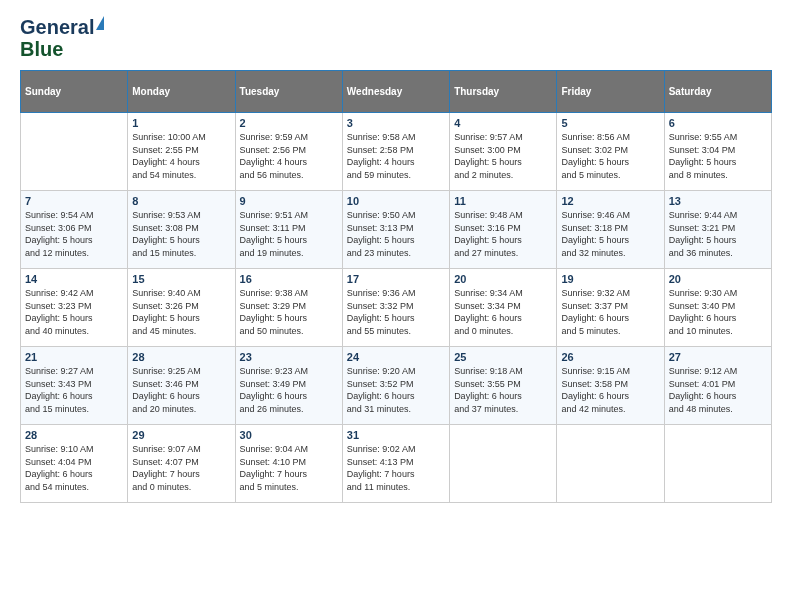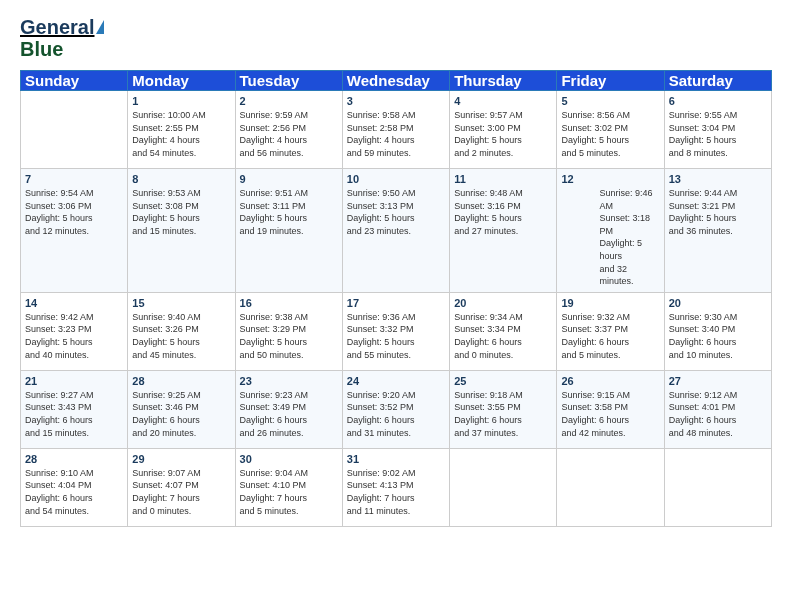--- a/index.html
+++ b/index.html
@@ -57,25 +57,25 @@
       font-size: 14px;
       color: #333;
       margin-top: 2px;
     }
     table {
       width: 100%;
       border-collapse: collapse;
       table-layout: fixed;
     }
     thead tr th {
-      background-color: #1d4ed8;
+      background-color: #737373;
       color: #fff;
-      font-size: 15px;
+      font-size: 10px;
       font-weight: bold;
-      padding: 1px 4px;
+      padding: 15px 4px;
       text-align: left;
       border: 1px solid #2a7ab8;
     }
     tbody tr td {
       border: 1px solid #ccc;
       vertical-align: top;
       padding: 4px 4px;
       font-size: 9.5px;
       color: #333;
       height: 78px;
@@ -101,21 +101,21 @@
     tbody tr:nth-child(odd) td {
       background-color: #fff;
     }
   </style>
 </head>
 <body>
 
 <div class="page">
   <div class="header-section">
     <div class="logo">
-      <div style="display:flex; align-items:center;text-decoration:underline;">
+      <div style="display:flex; ">
         <span class="logo-text" style="color:#1a3a5c; font-size:20px; font-weight:bold;">General</span>
         <span class="logo-triangle"></span>
       </div>
       <span class="logo-text logo-blue" style="font-size:20px; font-weight:bold; color:#14532d;">Blue</span>
     </div>
     <div class="title-section">
       <div class="calendar-title"></div>
       <div class="calendar-subtitle"></div>
     </div>
   </div>
@@ -209,21 +209,21 @@
           </td>
           <td>
             <span class="day-number">11</span>
             <div class="day-info" style="white-space: pre-line;">Sunrise: 9:48 AM
 Sunset: 3:16 PM
 Daylight: 5 hours
 and 27 minutes.</div>
           </td>
           <td>
             <span class="day-number">12</span>
-            <div class="day-info" style="white-space: pre-line; margin-left: 38px;">Sunrise: 9:46 AM
+            <div class="day-info" style="white-space: pre-line;">Sunrise: 9:46 AM
 Sunset: 3:18 PM
 Daylight: 5 hours
 and 32 minutes.</div>
           </td>
           <td>
             <span class="day-number">13</span>
             <div class="day-info" style="white-space: pre-line;">Sunrise: 9:44 AM
 Sunset: 3:21 PM
 Daylight: 5 hours
 and 36 minutes.</div>

